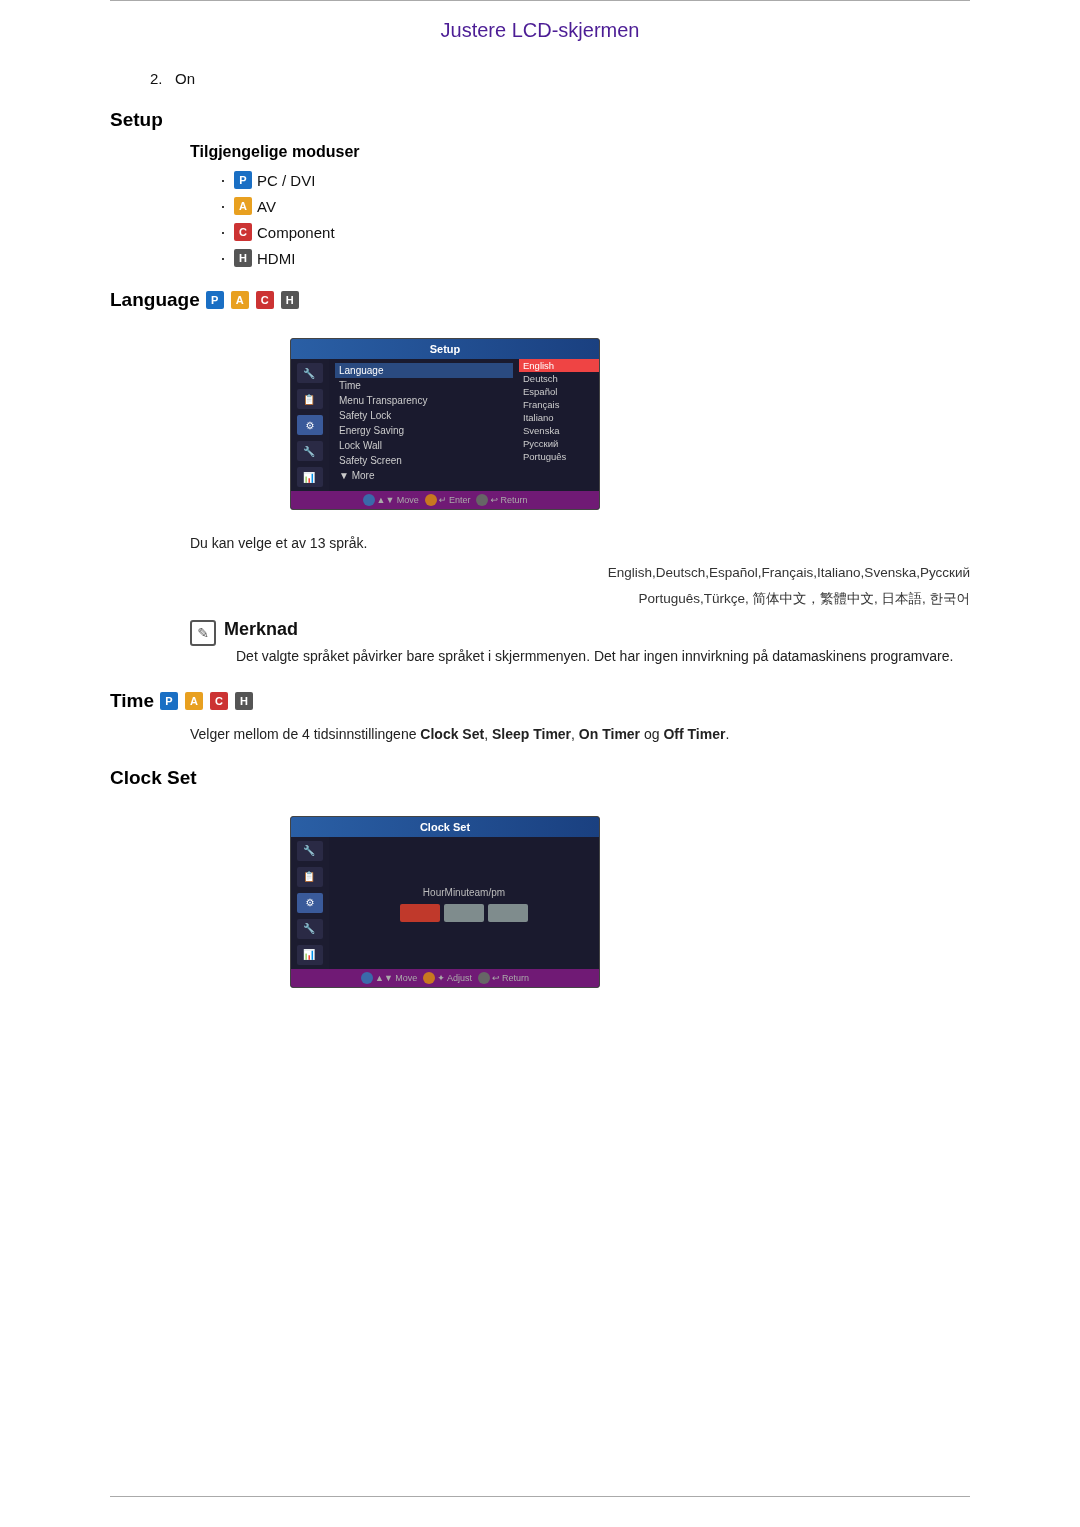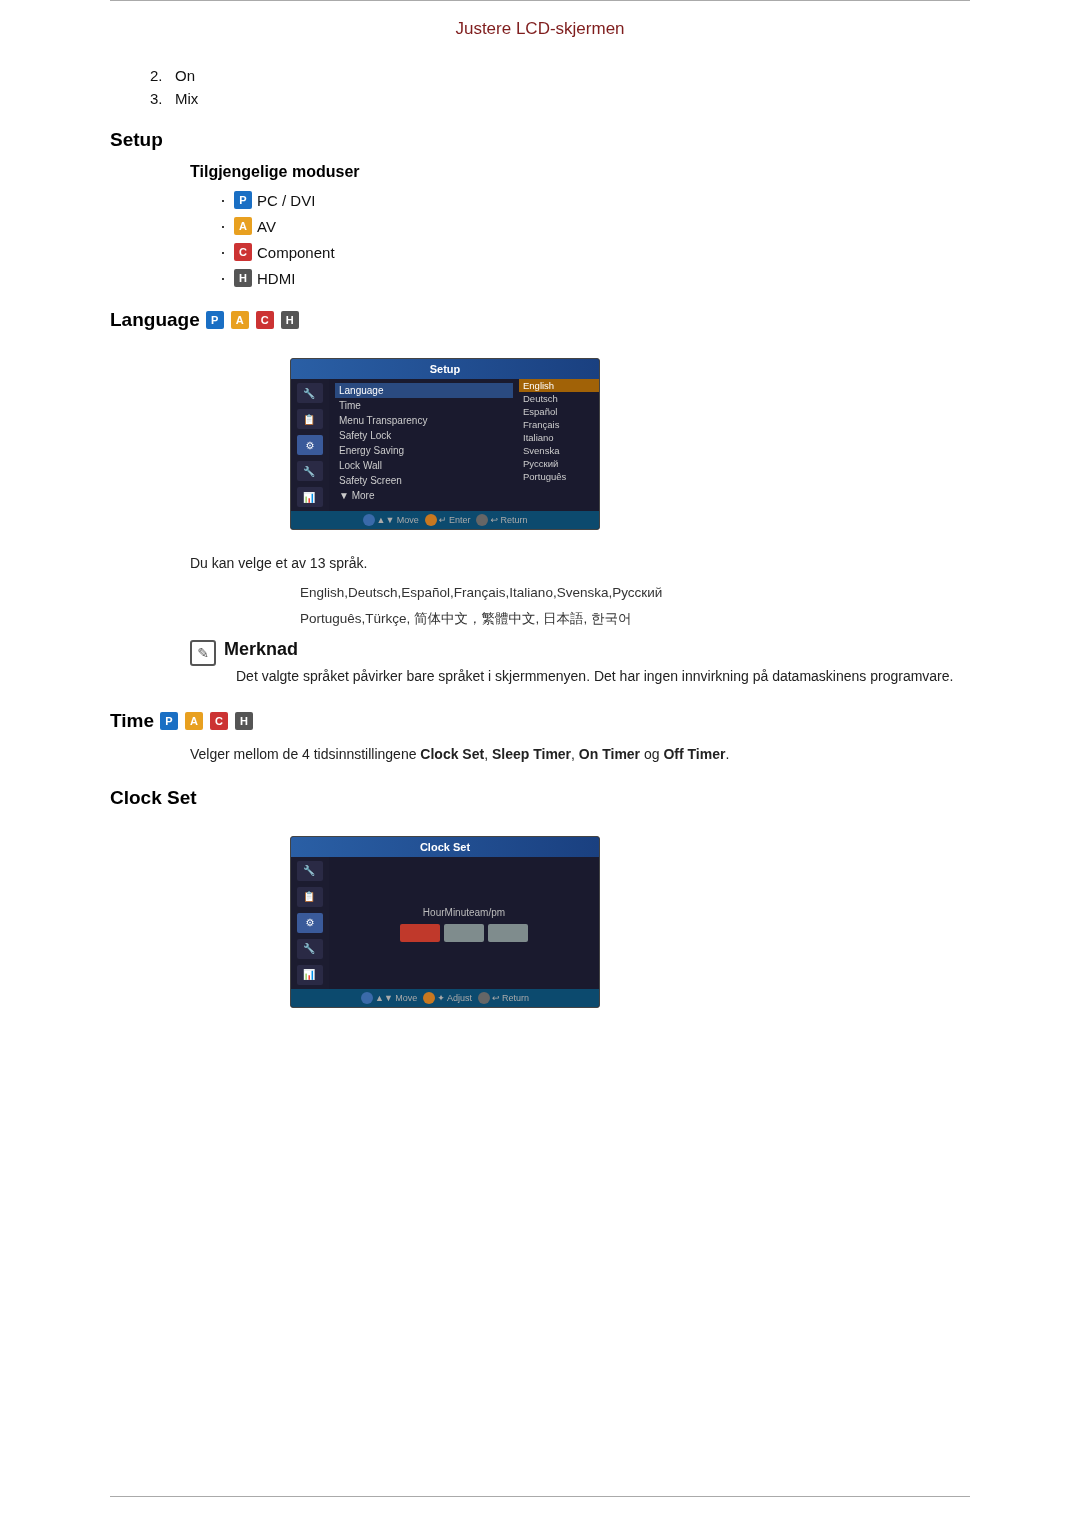--- a/index.html
+++ b/index.html
@@ -25,22 +25,22 @@
       background: #aaa;
       margin: 0 auto;
       position: absolute;
       bottom: 30px;
       left: 50%;
       transform: translateX(-50%);
     }
 
     .page-title {
       text-align: center;
-      font-size: 17px;
-      color: #7f1d1d;
+      font-size: 20px;
+      color: #4c1d95;
       padding: 18px 0 12px;
     }
 
     .content {
       width: 860px;
       margin: 0 auto;
       padding: 10px 0 60px;
     }
 
     .numbered-item {
@@ -192,26 +192,26 @@
       min-width: 80px;
     }
 
     .osd-lang-item {
       padding: 1px 4px;
       font-size: 9.5px;
       color: #ccc;
     }
 
     .osd-lang-item.selected {
-      background: #a16207;
+      background: #ef4444;
       color: #fff;
     }
 
     .osd-footer {
-      background: #0c4a6e;
+      background: #701a75;
       display: flex;
       gap: 6px;
       justify-content: center;
       padding: 3px;
       font-size: 9px;
       color: #aaa;
     }
 
     .osd-footer-btn {
       display: flex;
@@ -328,39 +328,36 @@
       font-size: 14px;
       color: #222;
       margin: 8px 0 8px 80px;
     }
 
     .languages-text {
       font-size: 13.5px;
       color: #333;
       margin: 4px 0 4px 190px;
       line-height: 1.6;
+      text-align: right;
     }
   </style>
 </head>
 <body>
 
 <div class="top-border"></div>
 
 <div class="page-title">Justere LCD-skjermen</div>
 
 <div class="content">
 
   
   <div class="numbered-item">
     <span>2.</span>&nbsp;&nbsp;
     <span>On</span>
-  </div>
-  <div class="numbered-item">
-    <span>3.</span>&nbsp;&nbsp;
-    <span>Mix</span>
   </div>
 
   
   <div class="section-heading">Setup</div>
 
   <div class="sub-heading">Tilgjengelige moduser</div>
 
   <div class="bullet-item">
     <span class="bullet-dot">·</span>
     <span class="badge badge-p">P</span>

